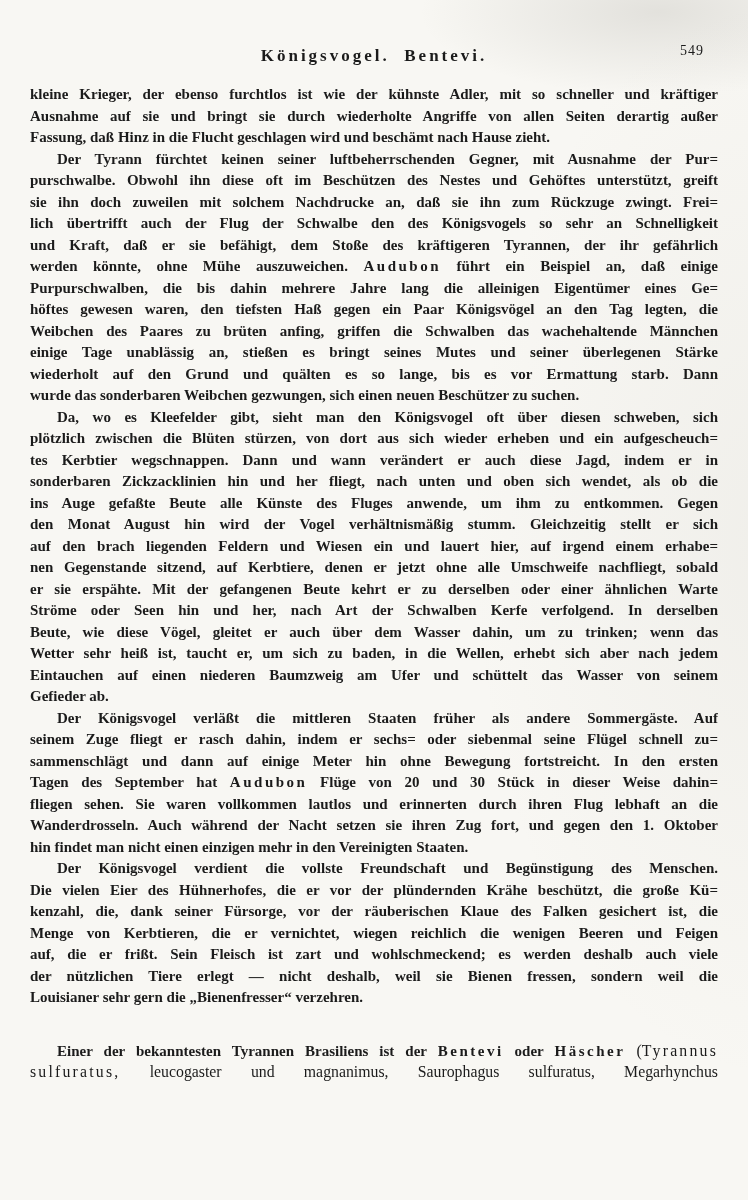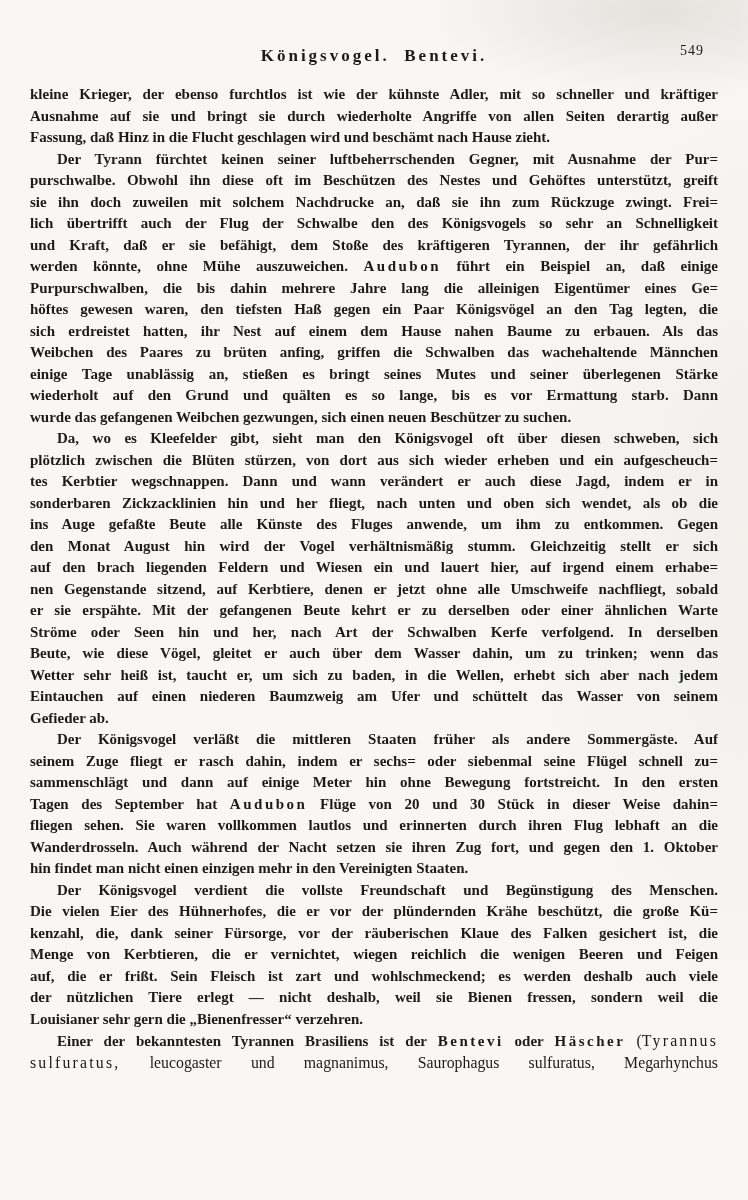--- a/index.html
+++ b/index.html
@@ -32,21 +32,21 @@
   }
   .text-body { position: absolute; top: 84px; left: 30px; width: 688px; }
   .line {
     font-size: 15px; font-weight: bold;
     line-height: 21.5px; height: 21.5px;
     text-align: justify; text-align-last: justify;
     overflow: hidden;
   }
   .line.final { text-align-last: left; }
   .para.indent .line:first-child { text-indent: 27px; }
-  .para.gap { }
+  .para.gap { margin-top: 31px; }
   .seg.sperr { letter-spacing: 2.5px; }
   .seg.ant { font-weight: normal; font-size: 15.8px; }
   .seg.ant-sperr { font-weight: normal; font-size: 15.8px; letter-spacing: 2.2px; }
 </style>
 </head>
 <body>
 
 <div class="header">
   <span class="running-title">Königsvogel.  Bentevi.</span>
   <span class="page-number">549</span>
@@ -60,25 +60,24 @@
     </div>
     <div class="para indent">
       <div class="line"><span class="seg">Der Tyrann fürchtet keinen seiner luftbeherrschenden Gegner, mit Ausnahme der Pur=</span></div>
       <div class="line"><span class="seg">purschwalbe. Obwohl ihn diese oft im Beschützen des Nestes und Gehöftes unterstützt, greift</span></div>
       <div class="line"><span class="seg">sie ihn doch zuweilen mit solchem Nachdrucke an, daß sie ihn zum Rückzuge zwingt. Frei=</span></div>
       <div class="line"><span class="seg">lich übertrifft auch der Flug der Schwalbe den des Königsvogels so sehr an Schnelligkeit</span></div>
       <div class="line"><span class="seg">und Kraft, daß er sie befähigt, dem Stoße des kräftigeren Tyrannen, der ihr gefährlich</span></div>
       <div class="line"><span class="seg">werden könnte, ohne Mühe auszuweichen. </span><span class="seg sperr">Audubon</span><span class="seg"> führt ein Beispiel an, daß einige</span></div>
       <div class="line"><span class="seg">Purpurschwalben, die bis dahin mehrere Jahre lang die alleinigen Eigentümer eines Ge=</span></div>
       <div class="line"><span class="seg">höftes gewesen waren, den tiefsten Haß gegen ein Paar Königsvögel an den Tag legten, die</span></div>
-      <div class="line"><span class="seg">sich erdreistet hatten, ihr Nest auf einem dem Hause nahen Baume zu erbauen. Als das</span></div>
       <div class="line"><span class="seg">Weibchen des Paares zu brüten anfing, griffen die Schwalben das wachehaltende Männchen</span></div>
       <div class="line"><span class="seg">einige Tage unablässig an, stießen es bringt seines Mutes und seiner überlegenen Stärke</span></div>
       <div class="line"><span class="seg">wiederholt auf den Grund und quälten es so lange, bis es vor Ermattung starb. Dann</span></div>
-      <div class="line final"><span class="seg">wurde das gefangenen Weibchen gezwungen, sich einen neuen Beschützer zu suchen.</span></div>
+      <div class="line final"><span class="seg">wurde das sonderbaren Weibchen gezwungen, sich einen neuen Beschützer zu suchen.</span></div>
     </div>
     <div class="para indent">
       <div class="line"><span class="seg">Da, wo es Kleefelder gibt, sieht man den Königsvogel oft über diesen schweben, sich</span></div>
       <div class="line"><span class="seg">plötzlich zwischen die Blüten stürzen, von dort aus sich wieder erheben und ein aufgescheuch=</span></div>
       <div class="line"><span class="seg">tes Kerbtier wegschnappen. Dann und wann verändert er auch diese Jagd, indem er in</span></div>
       <div class="line"><span class="seg">sonderbaren Zickzacklinien hin und her fliegt, nach unten und oben sich wendet, als ob die</span></div>
       <div class="line"><span class="seg">ins Auge gefaßte Beute alle Künste des Fluges anwende, um ihm zu entkommen. Gegen</span></div>
       <div class="line"><span class="seg">den Monat August hin wird der Vogel verhältnismäßig stumm. Gleichzeitig stellt er sich</span></div>
       <div class="line"><span class="seg">auf den brach liegenden Feldern und Wiesen ein und lauert hier, auf irgend einem erhabe=</span></div>
       <div class="line"><span class="seg">nen Gegenstande sitzend, auf Kerbtiere, denen er jetzt ohne alle Umschweife nachfliegt, sobald</span></div>

